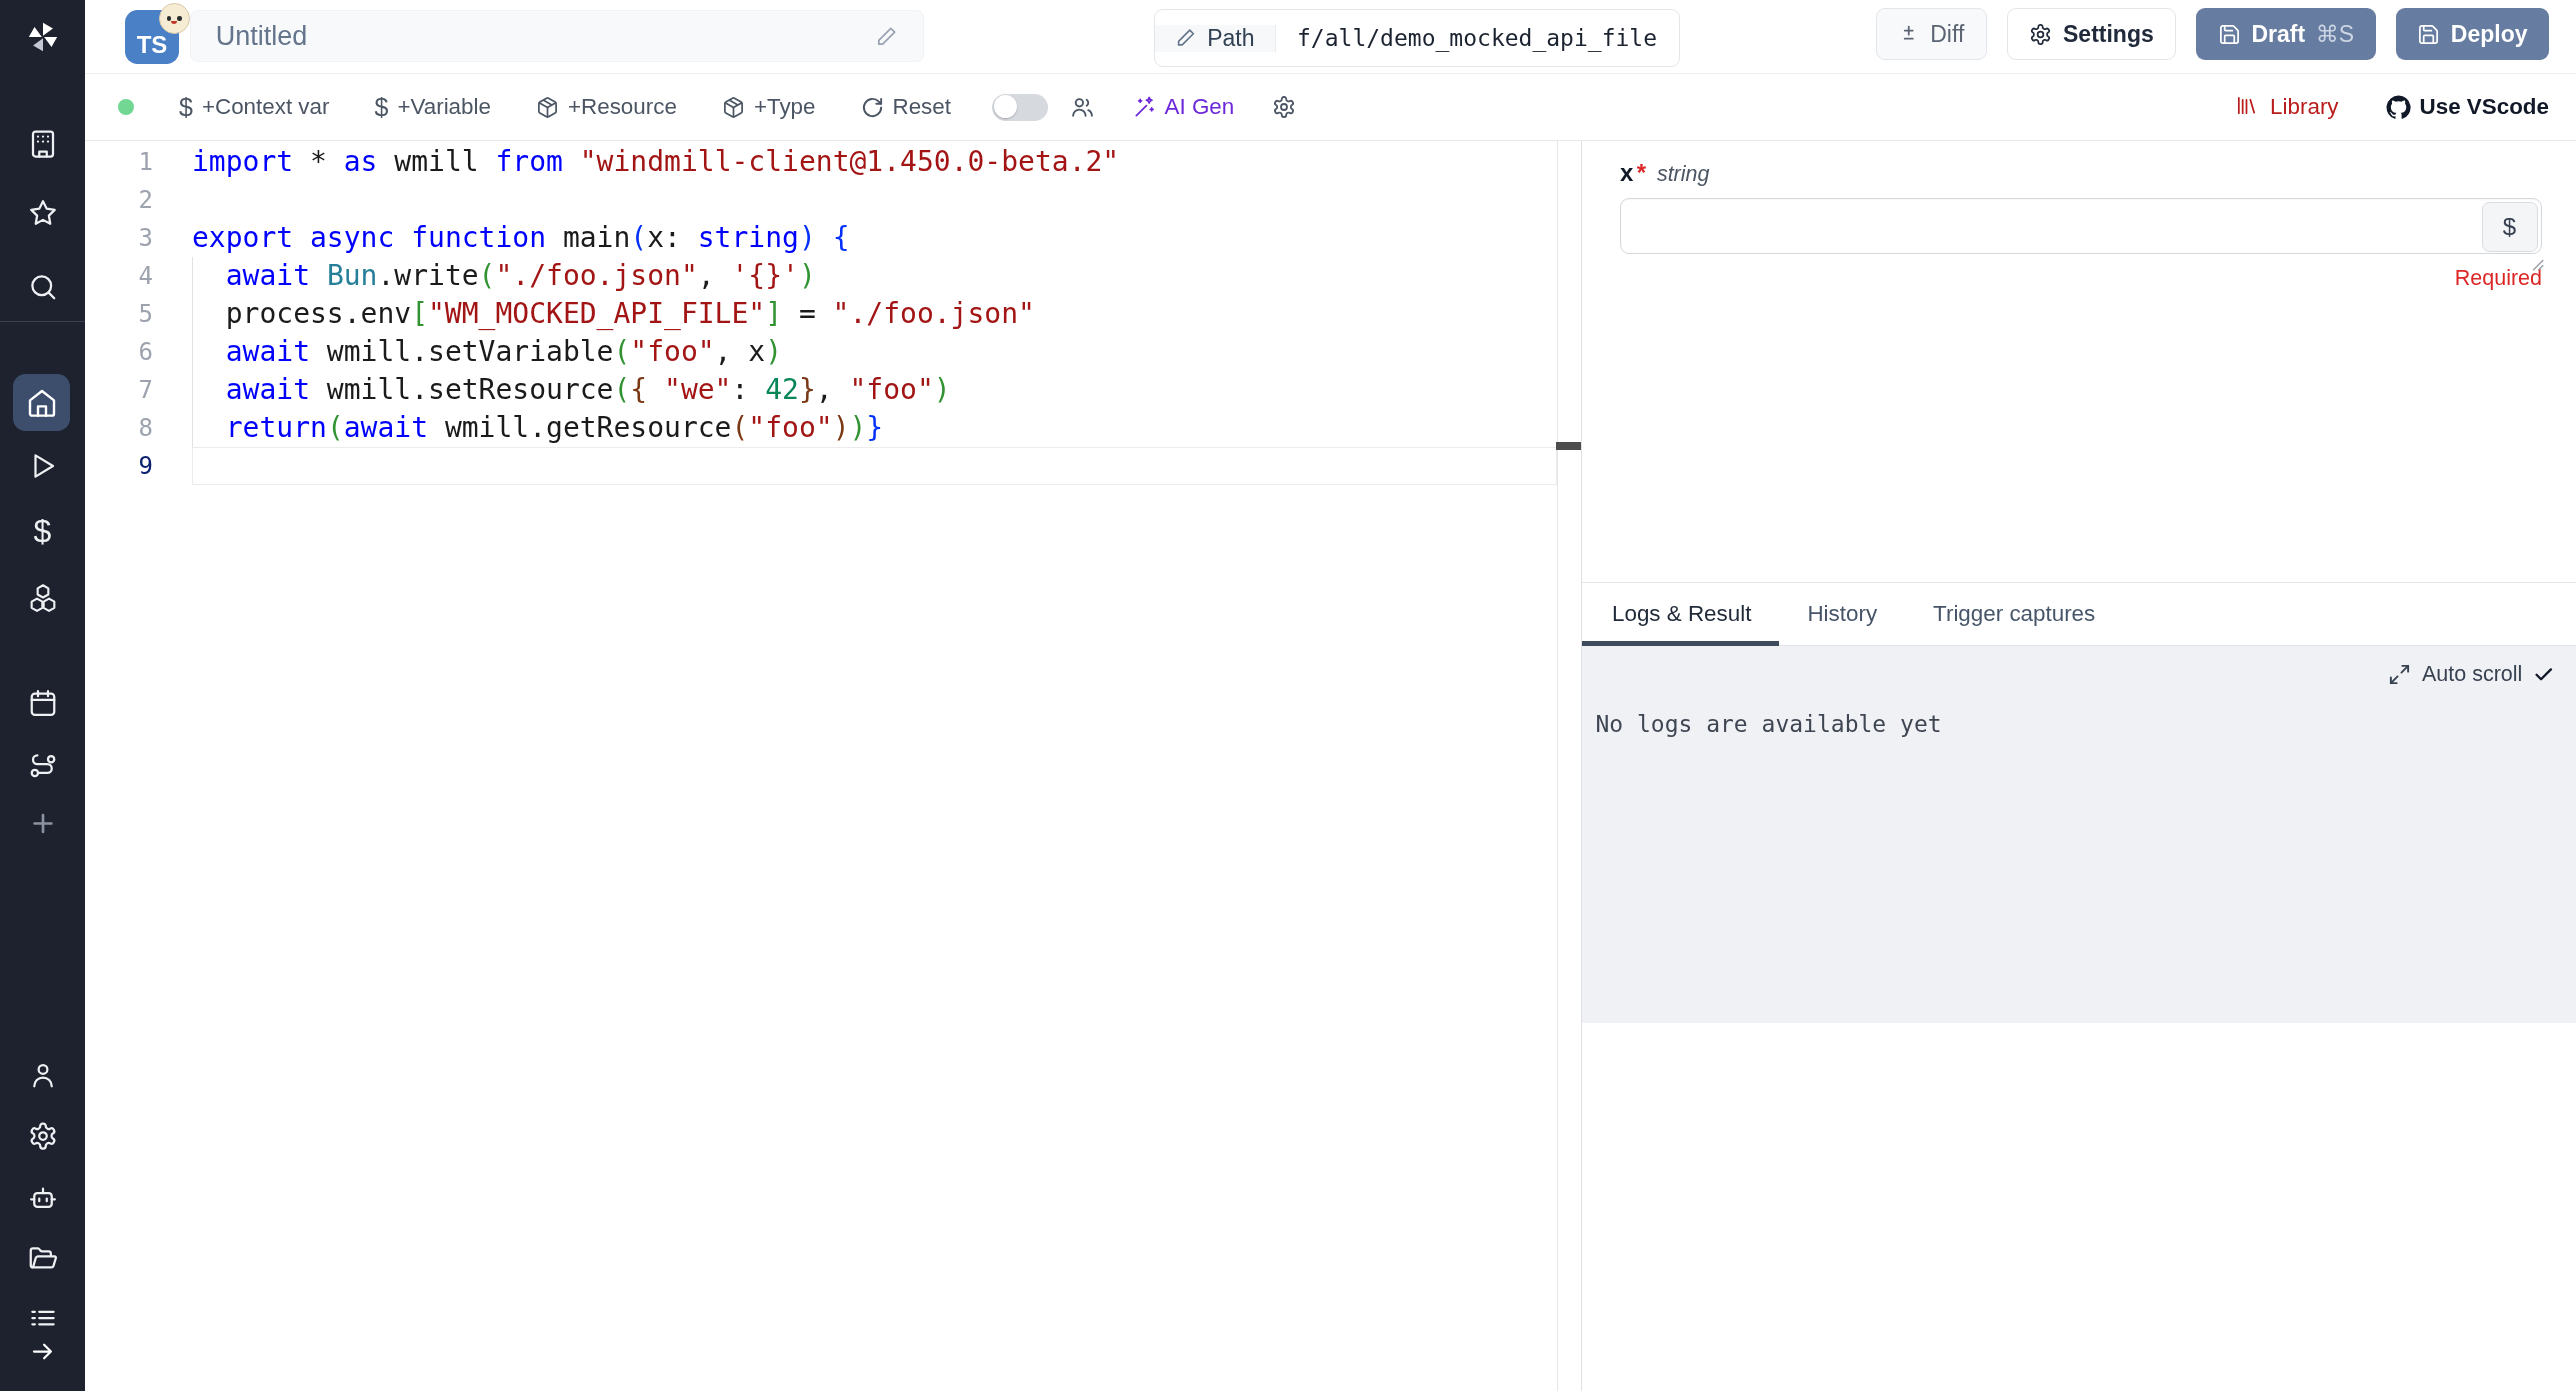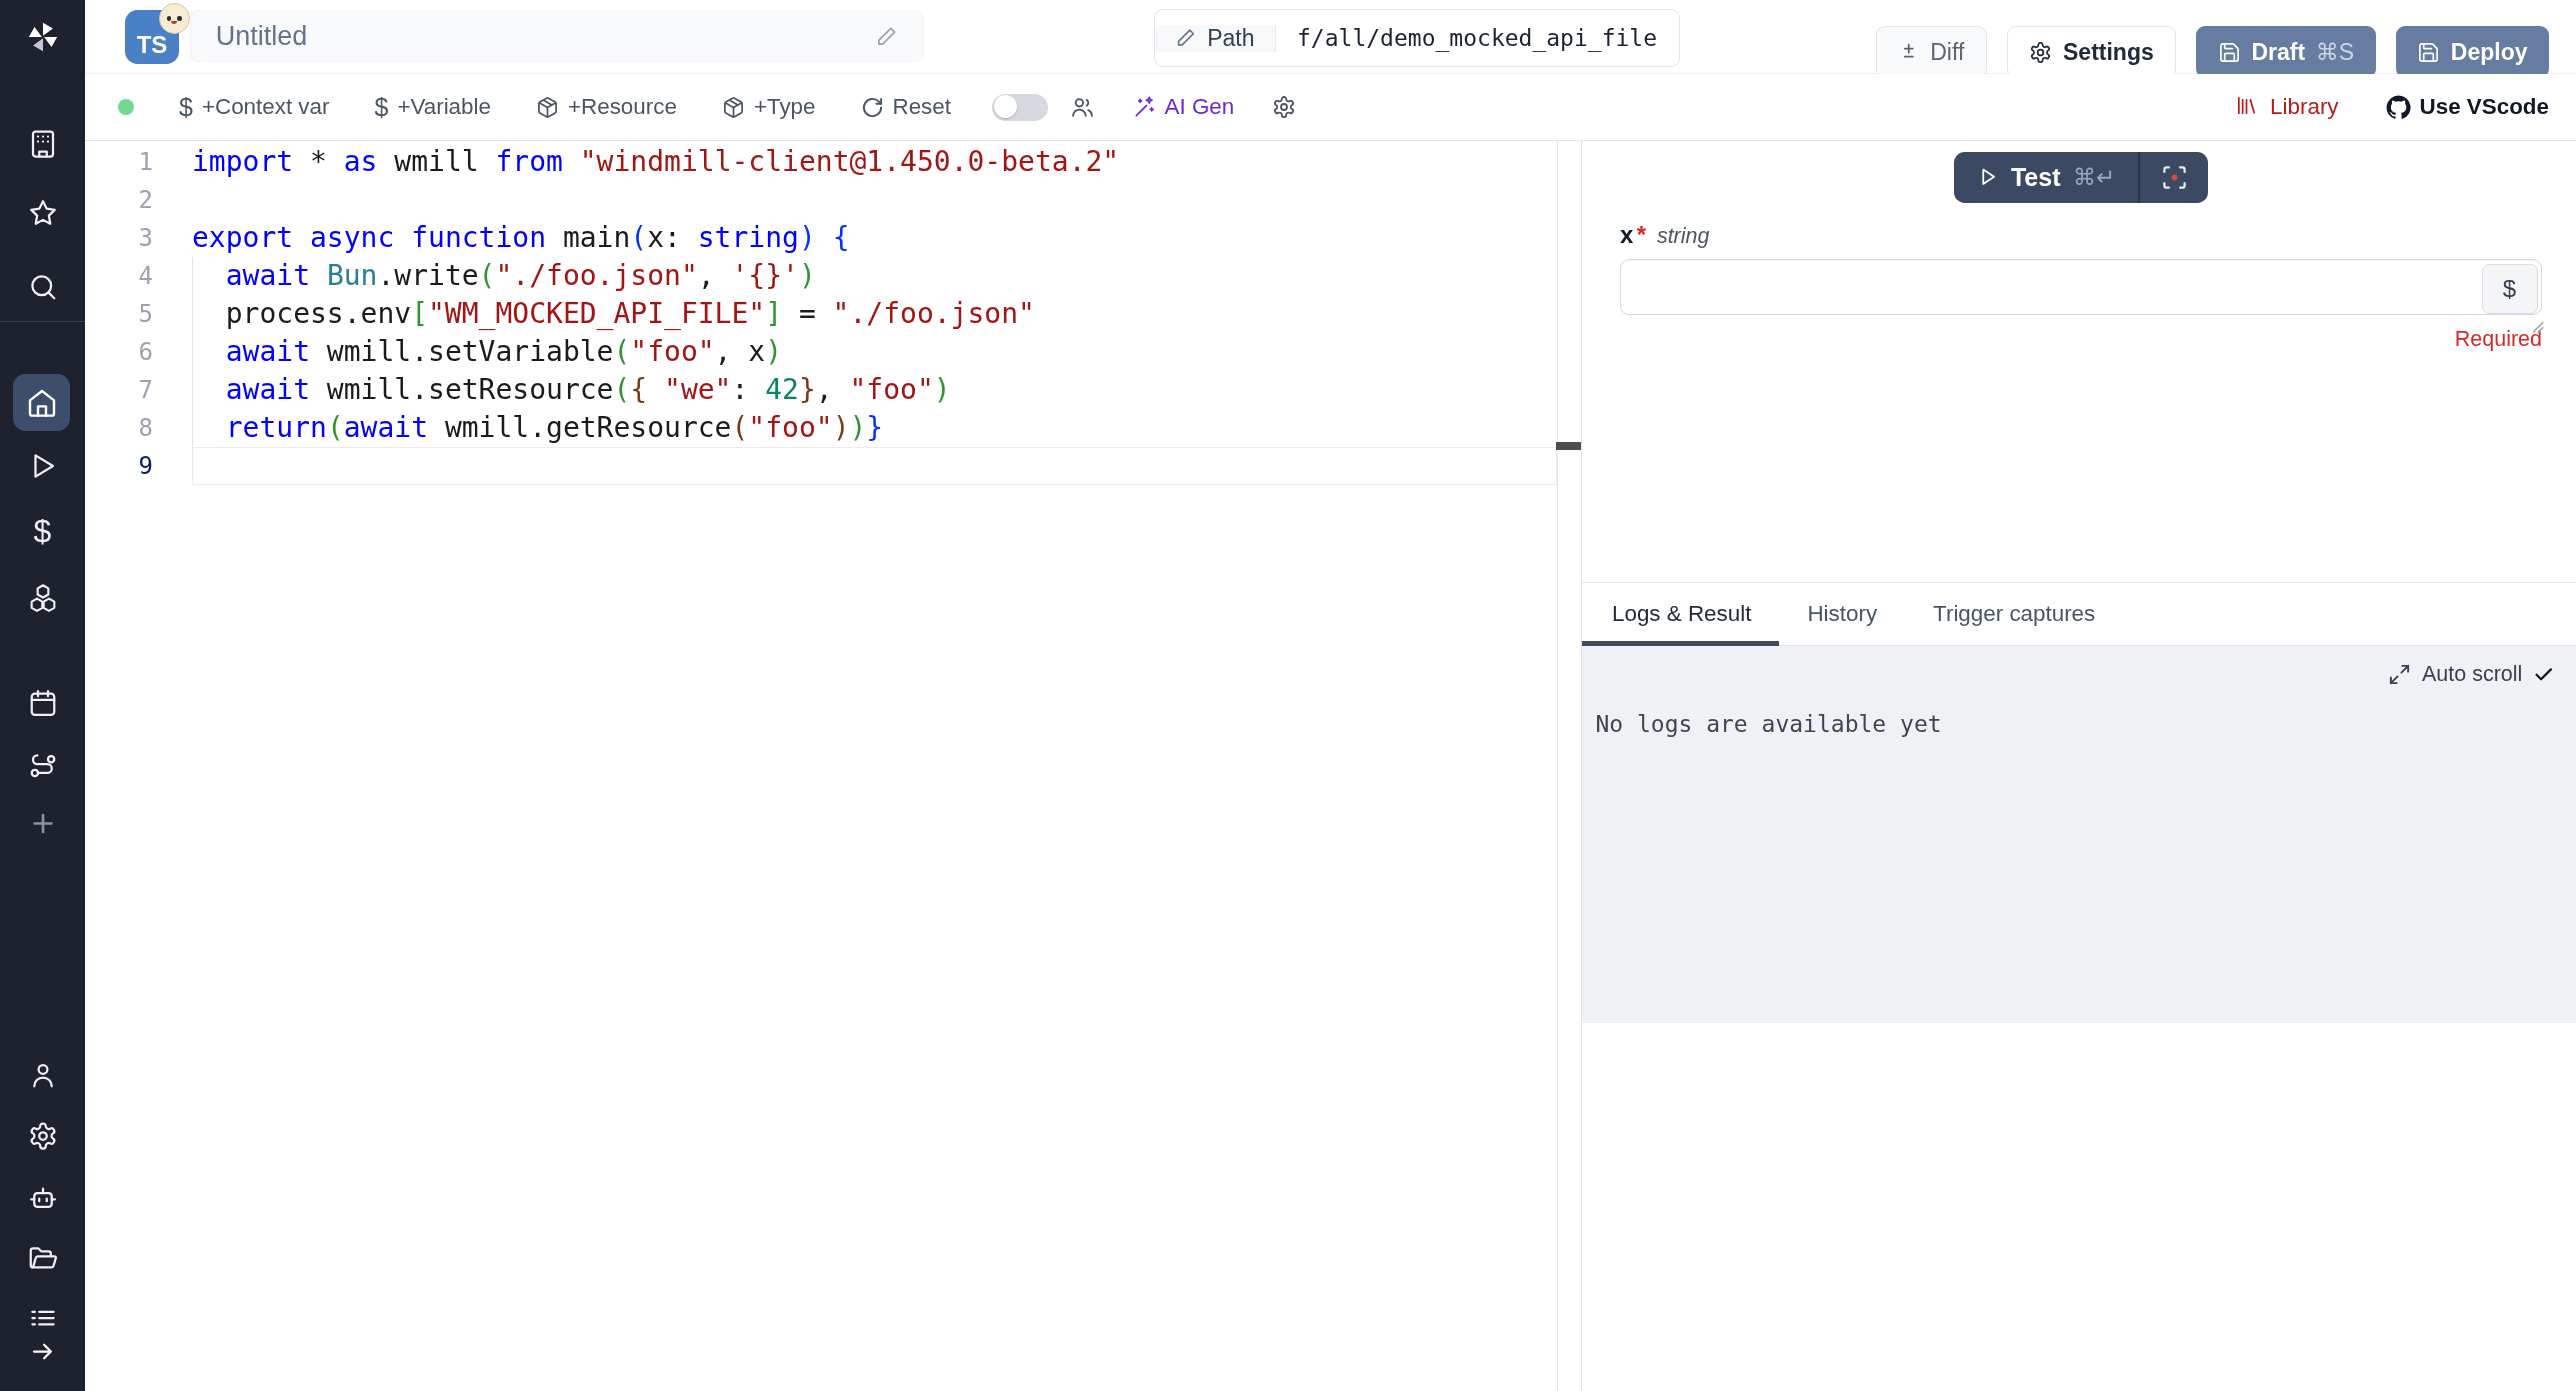--- a/index.html
+++ b/index.html
@@ -34,21 +34,21 @@
   .title-text{font-size:27px;font-weight:500;color:#64748b;flex:1;}
   .title-box .pencil{color:#9aa3b2;}
 
   .path-widget{position:absolute;left:1057px;top:9px;height:56px;display:flex;align-items:center;
                border:0.9px solid #e2e6ea;border-radius:9px;overflow:hidden;background:#fff;margin-left:12px;}
   .path-left{display:flex;align-items:center;gap:10.7px;background:#f6f8fa;padding:0 20px;
              border-right:0.9px solid #e9ecef;color:#334155;font-size:23px;}
   .path-right{display:flex;align-items:center;padding:0 21.5px;
               font-family:"DejaVu Sans Mono",monospace;font-size:23px;color:#1b2330;}
 
-  .topbar-buttons{position:absolute;right:27px;top:26px;display:flex;gap:20px;margin-left:21px;}
+  .topbar-buttons{position:absolute;right:27px;top:8px;display:flex;gap:20px;margin-left:21px;}
   .btn{height:52px;border-radius:9px;display:flex;align-items:center;gap:10.7px;
        padding:0 21.5px;font-size:23px;box-sizing:border-box;cursor:pointer;}
   .btn-diff{background:#f8f9fb;border:0.9px solid #e2e6ea;color:#5b6472;}
   .btn-settings{background:#fff;border:0.9px solid #e2e6ea;color:#202a3b;font-weight:700;}
   .btn-solid{background:#667ca0;color:#fff;font-weight:700;}
   .kbd-dim{color:#ccd5e3;font-weight:400;}
 
   
   .toolbar{position:relative;height:67px;border-bottom:0.9px solid #e5e7eb;background:#fff;
            display:flex;align-items:center;padding:0 27px 0 33px;box-sizing:border-box;}
@@ -401,41 +401,20 @@
           </div>
         <div class="indent-guide"></div>
       </div>
 
       <div class="spacer"></div>
       <div class="scroll-marker"></div>
 
       <div class="rightpanel">
 
         <div class="form-section">
-          <div class="test-row">
-            <div class="test-btn">
-              <div class="test-main">
-                <svg width="21.5" height="21.5" viewBox="0 0 24 24" fill="none" stroke="#fff" stroke-width="2" stroke-linejoin="round">
-                    <path d="M7 4 19 12 7 20Z"></path>
-                  </svg>
-                <span class="test-label">Test</span>
-                <span class="test-shortcut">⌘↵</span>
-              </div>
-              <div class="test-sep"></div>
-              <div class="test-capture">
-                <svg width="27" height="27" viewBox="0 0 24 24" fill="none" stroke="currentColor" stroke-width="2" stroke-linecap="round">
-                    <path d="M3 7V5a2 2 0 0 1 2-2h2"></path>
-                    <path d="M17 3h2a2 2 0 0 1 2 2v2"></path>
-                    <path d="M21 17v2a2 2 0 0 1-2 2h-2"></path>
-                    <path d="M7 21H5a2 2 0 0 1-2-2v-2"></path>
-                    <circle cx="12" cy="12" r="2.6" fill="#e0443e" stroke="none"></circle>
-                  </svg>
-              </div>
-            </div>
-          </div>
 
           <div class="field-label">
             <span class="field-name">x</span>
               <span class="field-star">*</span>
             <span class="field-type">string</span>
           </div>
 
           <div class="input-wrap">
             <textarea class="text-input" style=""></textarea>
             <div class="dollar-btn">$</div>

